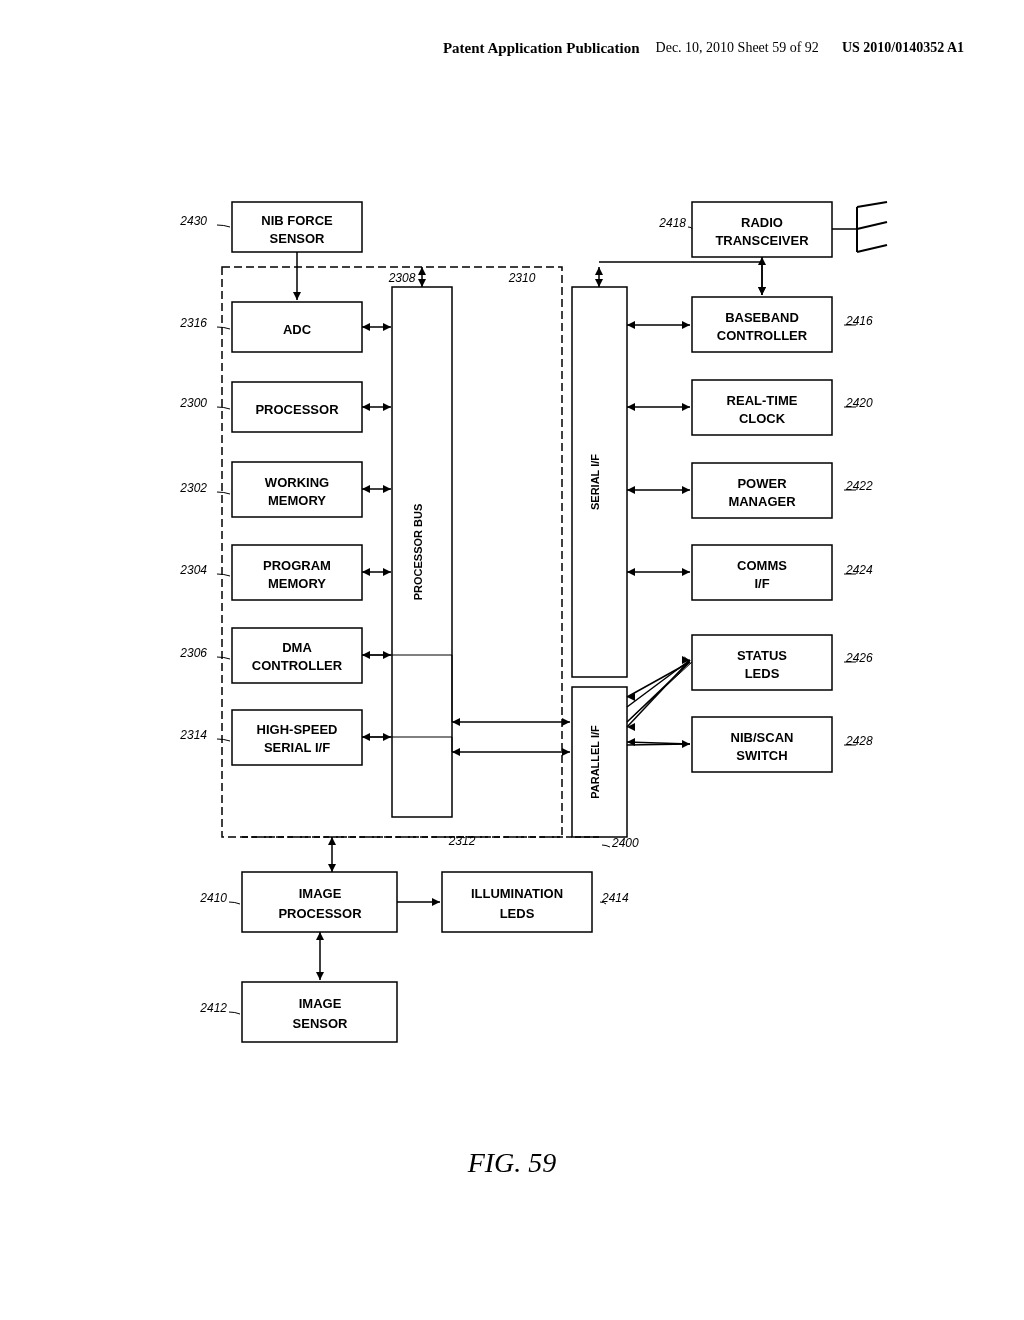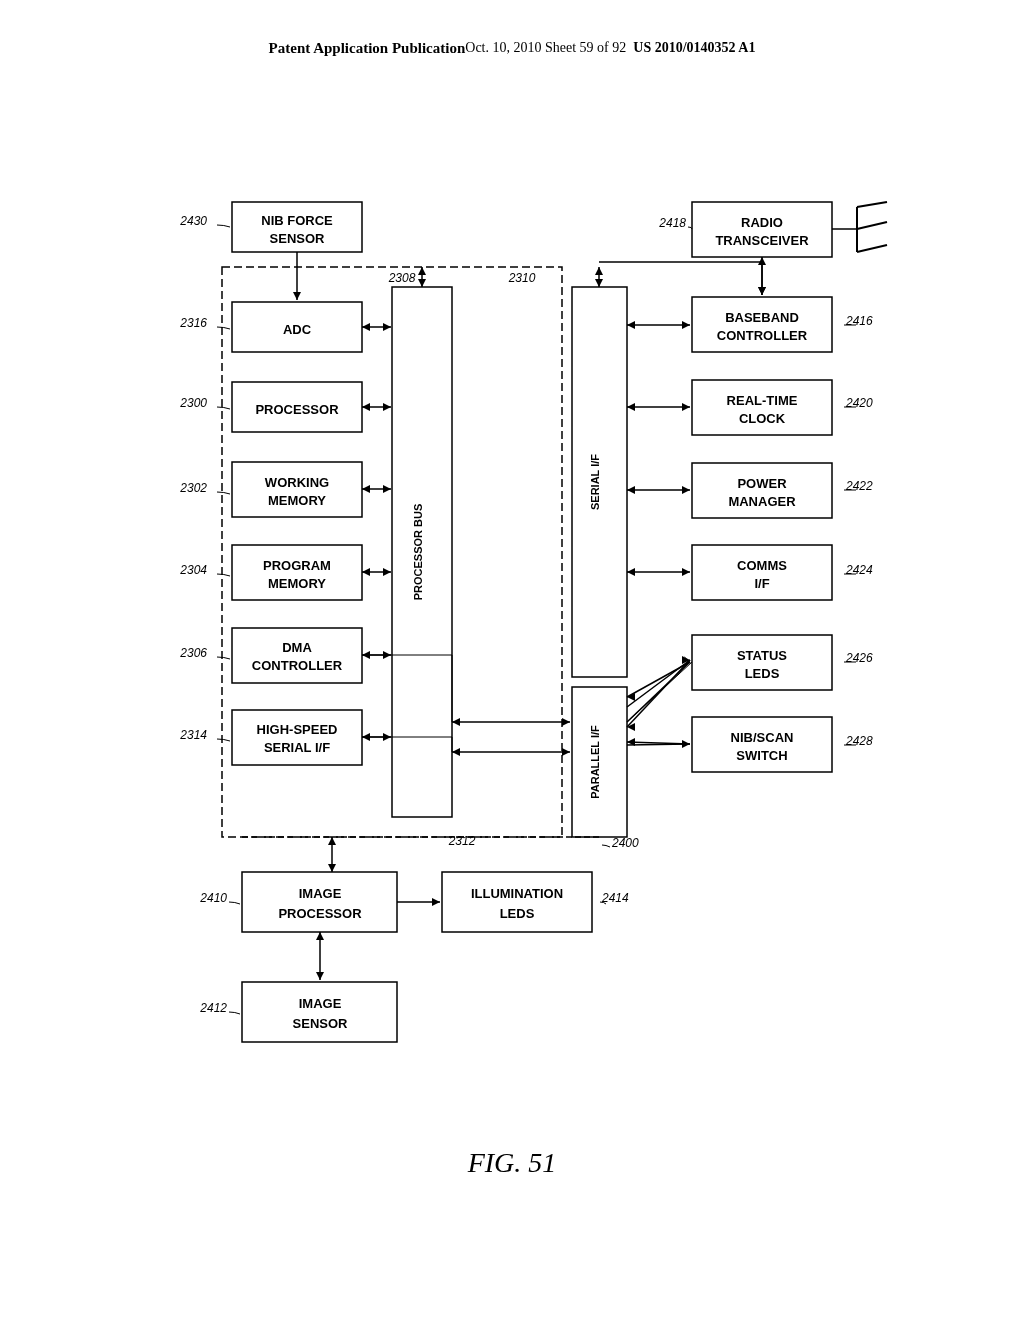--- a/index.html
+++ b/index.html
@@ -15,24 +15,25 @@
     .page {
       width: 1024px;
       min-height: 1320px;
       background: #fff;
       position: relative;
       padding: 40px 60px;
     }
 
     .header {
       display: flex;
-      justify-content: center;
+      justify-content: flex-end;
       align-items: flex-start;
       margin-bottom: 20px;
       font-size: 14px;
+      gap: 16px;
     }
 
     .header-left {
       font-weight: bold;
       font-size: 15px;
     }
 
     .header-center {
       text-align: center;
       font-size: 14px;
@@ -78,21 +79,21 @@
       font-weight: bold;
       text-anchor: middle;
     }
   </style>
 </head>
 <body>
 
 <div class="page">
   <div class="header">
     <div class="header-left">Patent Application Publication</div>
-    <div class="header-center">Oct. 10, 2010  Sheet 59 of 92</div>
+    <div class="header-center">Dec. 10, 2010  Sheet 59 of 92</div>
     <div class="header-right">US 2010/0140352 A1</div>
   </div>
 
   <div class="diagram-area">
     <svg class="diagram-svg" viewBox="0 0 820 1050" xmlns="http://www.w3.org/2000/svg">
 
       <rect x="120" y="180" width="340" height="570" fill="none" stroke="#000" stroke-width="1.5" stroke-dasharray="8,4"></rect>
 
       <rect x="290" y="200" width="60" height="530" fill="none" stroke="#000" stroke-width="1.5"></rect>
 
@@ -321,14 +322,14 @@
       <polygon points="468,665 460,661 460,669" fill="#000"></polygon>
       <polygon points="350,665 358,661 358,669" fill="#000"></polygon>
 
       <line x1="525" y1="635" x2="588" y2="575" stroke="#000" stroke-width="1.5"></line>
 
       <line x1="525" y1="658" x2="588" y2="657" stroke="#000" stroke-width="1.5"></line>
 
     </svg>
   </div>
 
-  <div class="fig-label">FIG. 51</div>
+  <div class="fig-label">FIG. 59</div>
 </div>
 
 </body></html>

